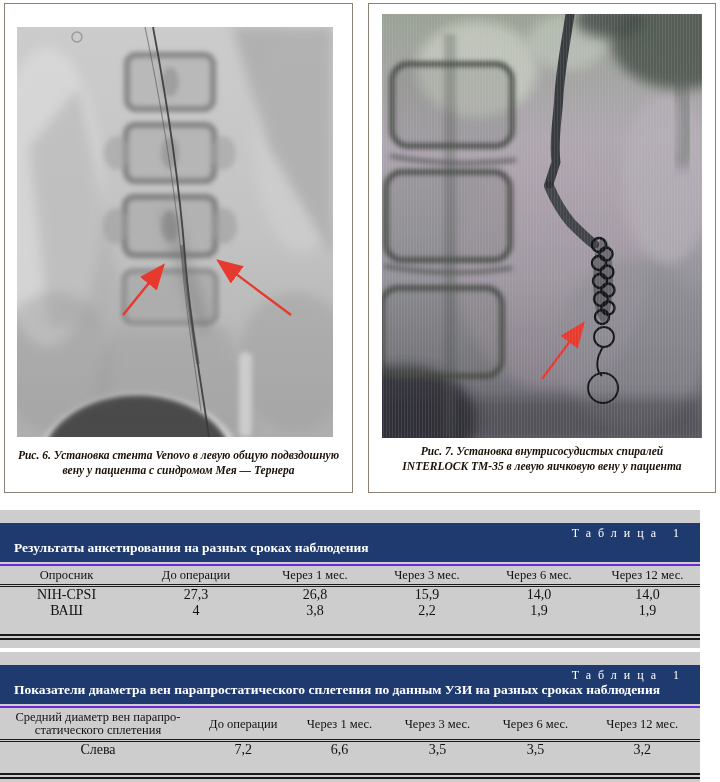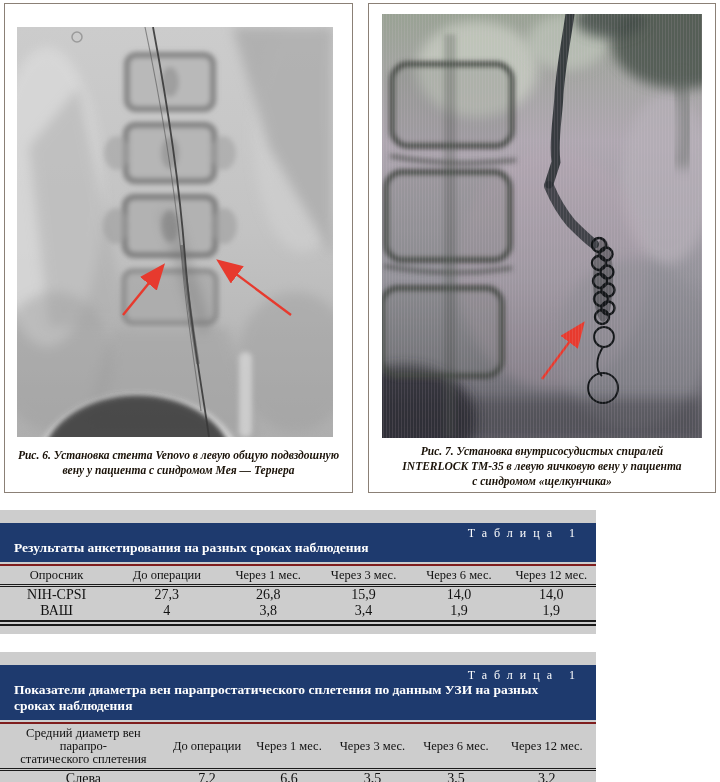--- a/index.html
+++ b/index.html
@@ -19,48 +19,48 @@
   #fig-right .xray{left:13px;top:10px;}
   .caption{
     position:absolute;left:0;right:0;text-align:center;
     font-weight:bold;font-size:11.5px;line-height:15px;color:#1a1208;
   }
   #fig-left .caption{top:444px;}
   #fig-right .caption{top:440px;}
   .caption div{white-space:nowrap;}
 
   .tblock{
-    position:absolute;left:0;width:596px;background:#cdcdcd;
+    position:absolute;left:0;width:700px;background:#cdcdcd;
     padding:13px 0 8px 0;box-sizing:border-box;
   }
   #tblock-1{top:510px;}
   #tblock-2{top:652px;}
   .navy{
     background:#1e3a6e;color:#ffffff;padding:3px 14px 6px 14px;
   }
   .tlabel{
     text-align:right;font-size:12px;letter-spacing:7px;line-height:14px;
   }
   .ttitle{
     text-align:left;font-weight:bold;font-size:13.5px;line-height:16px;
   }
   .navy-gap{height:2px;}
   table.datatable{
     width:100%;border-collapse:collapse;table-layout:fixed;
   }
   table.datatable th{
     font-weight:normal;font-size:12.5px;padding:3px 2px 2px 2px;
-    border-top:2px solid #7f1d1d;border-bottom:3px double #1a1a1a;
+    border-top:2px solid #6d28d9;border-bottom:3px double #1a1a1a;
     text-align:center;line-height:13px;
   }
   table.datatable td{
     font-size:14px;padding:1px 2px;text-align:center;line-height:14px;
   }
   table.datatable tbody tr:last-child td{
-    border-bottom:6px double #1a1a1a;padding-bottom:2px;
+    border-bottom:6px double #1a1a1a;padding-bottom:16px;
   }
 </style>
 </head>
 <body>
 
 <div class="figure-panel" id="fig-left">
   <svg class="xray" width="316" height="410" viewBox="0 0 316 410" aria-hidden="true">
     <defs>
       <linearGradient id="lbg" x1="0" y1="0" x2="0" y2="1">
         <stop offset="0" stop-color="#cccccc"></stop>
@@ -184,21 +184,20 @@
     </g>
 
     <g>
       <line x1="160" y1="365" x2="200" y2="311" stroke="#e73a2e" stroke-width="2.4" marker-end="url(#ah2)"></line>
     </g>
     <rect width="320" height="424" fill="url(#scan)" opacity="0.5"></rect>
   </svg>
   <div class="caption">
     <div>Рис. 7. Установка внутрисосудистых спиралей</div>
     <div>INTERLOCK TM-35 в левую яичковую вену у пациента</div>
-    <div>с синдромом «щелкунчика»</div>
   </div>
 </div>
 
 <div class="tblock" id="tblock-1">
   <div class="navy">
     <div class="tlabel">Таблица 1</div>
     <div class="ttitle">Результаты анкетирования на разных сроках наблюдения</div>
   </div>
   <div class="navy-gap"></div>
   <table class="datatable">
@@ -226,21 +225,21 @@
         <td>27,3</td>
         <td>26,8</td>
         <td>15,9</td>
         <td>14,0</td>
         <td>14,0</td>
       </tr>
       <tr>
         <td>ВАШ</td>
         <td>4</td>
         <td>3,8</td>
-        <td>3,4</td>
+        <td>2,2</td>
         <td>1,9</td>
         <td>1,9</td>
       </tr>
     </tbody>
   </table>
 </div>
 
 <div class="tblock" id="tblock-2">
   <div class="navy">
     <div class="tlabel">Таблица 1</div>

